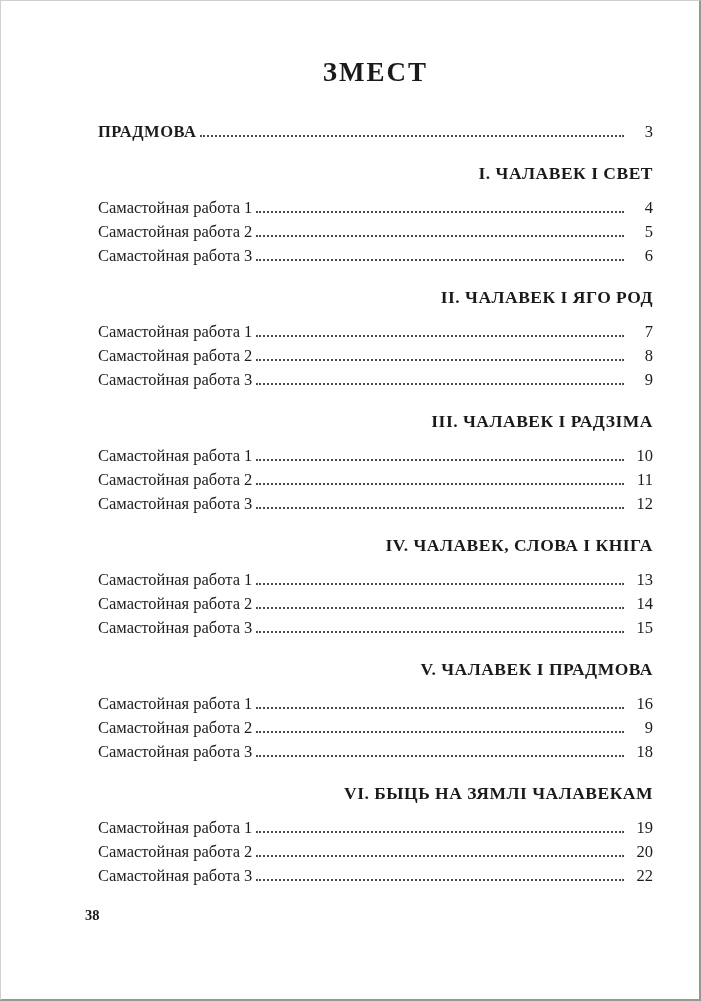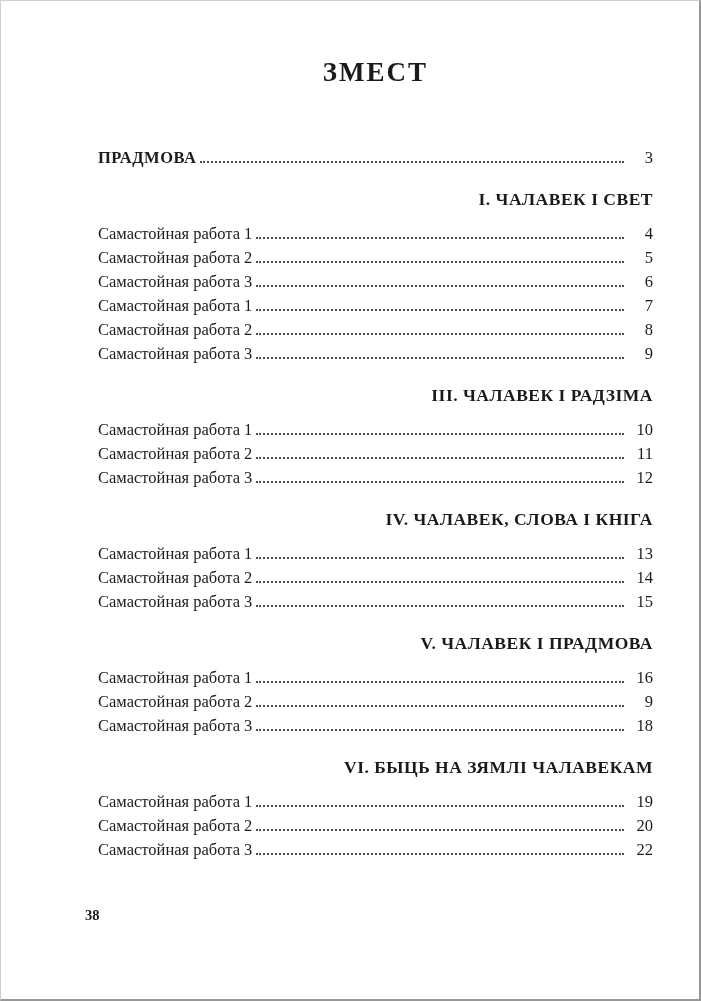--- a/index.html
+++ b/index.html
@@ -19,21 +19,21 @@
     box-sizing: border-box;
     width: 701px;
     height: 1001px;
     background: #ffffff;
     border: 1px solid #cfcfcf;
     border-right: 2px solid #979797;
     border-bottom: 2px solid #979797;
     padding: 56px 46px 0 97px;
   }
   .doc-title {
-    margin: 0 0 58px 0;
+    margin: 0 0 32px 0;
     text-align: center;
     font-size: 27px;
     font-weight: bold;
     letter-spacing: 2px;
     color: #1a1a1a;
   }
   .toc-row {
     display: flex;
     align-items: baseline;
     height: 24px;
@@ -102,20 +102,21 @@
       <div class="toc-row">
         <span class="entry-label">Самастойная работа 2</span>
         <span class="leader"></span>
         <span class="pagenum">5</span>
       </div>
       <div class="toc-row">
         <span class="entry-label">Самастойная работа 3</span>
         <span class="leader"></span>
         <span class="pagenum">6</span>
       </div>
+      <h2 class="section-heading">II. ЧАЛАВЕК І ЯГО РОД</h2>
       <div class="toc-row">
         <span class="entry-label">Самастойная работа 1</span>
         <span class="leader"></span>
         <span class="pagenum">7</span>
       </div>
       <div class="toc-row">
         <span class="entry-label">Самастойная работа 2</span>
         <span class="leader"></span>
         <span class="pagenum">8</span>
       </div>

